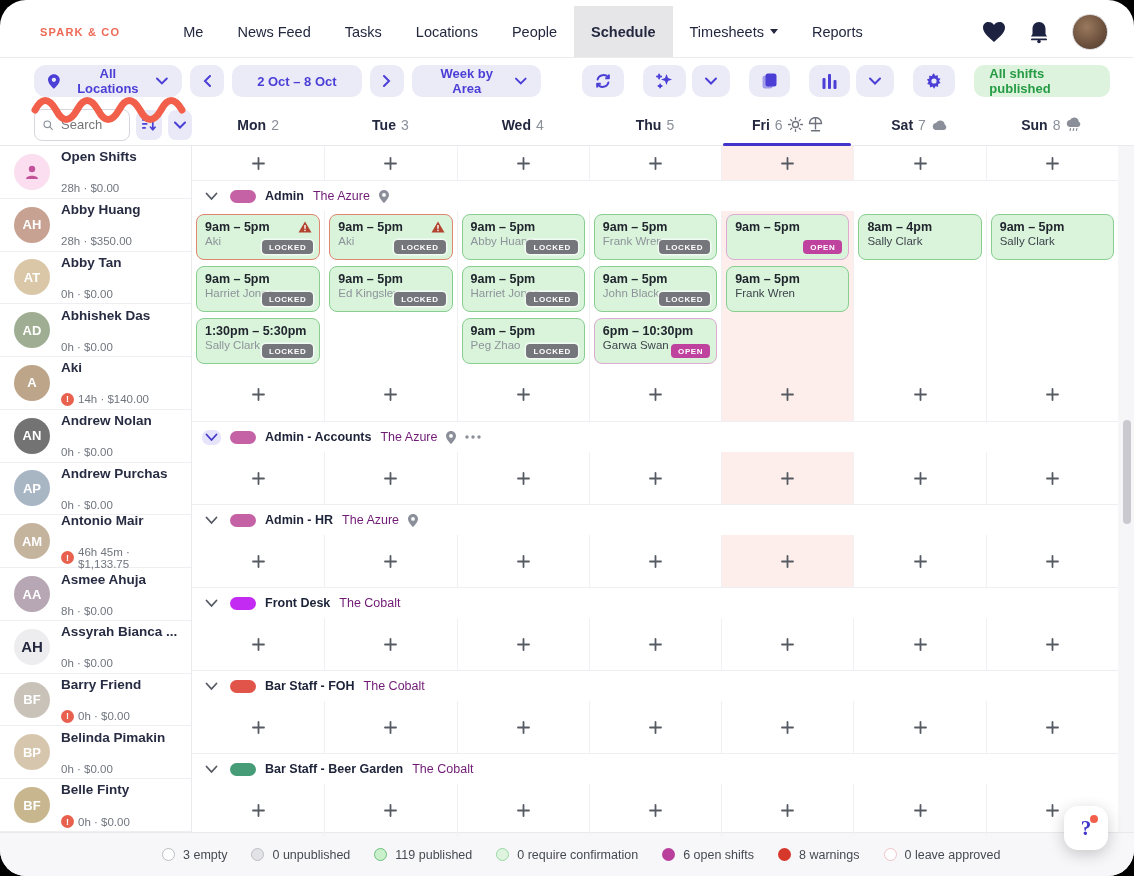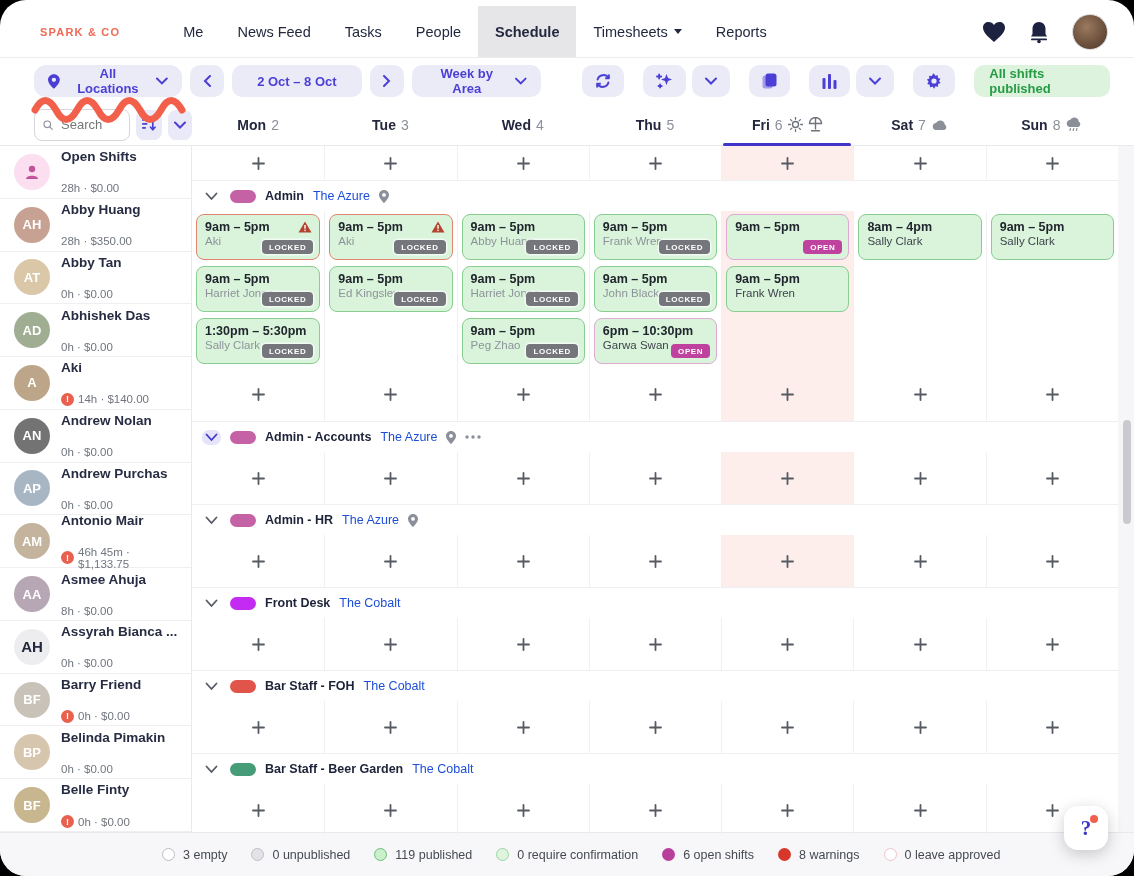--- a/index.html
+++ b/index.html
@@ -65,21 +65,21 @@
 
   .sec-head{height:30px;display:flex;align-items:center;gap:9px;padding-left:10px;}
   .sec-chev{background:none;border:none;cursor:pointer;display:flex;padding:3px;border-radius:7px;}
   .sec-chev.hl{background:#e6e4fb;}
   .sec-pill{width:26px;height:13px;border-radius:7px;flex:none;}
   .sec-pill.c-admin{background:#c561a5;}
   .sec-pill.c-frontdesk{background:#c32bf2;}
   .sec-pill.c-foh{background:#e0544a;}
   .sec-pill.c-beer{background:#459c77;}
   .sec-name{font-size:12.5px;font-weight:bold;color:#1d2338;}
-  .sec-loc{font-size:12.5px;color:#1d4ed8;}
+  .sec-loc{font-size:12.5px;color:#701a75;}
 
   .card-row{height:52px;}
   .card{position:relative;margin:3px 4px;height:46px;box-sizing:border-box;border-radius:8px;background:#d9f4da;border:1px solid #87ce90;padding:5px 8px;cursor:pointer;overflow:hidden;}
   .card.warn{border-color:#df8570;}
   .card.open{border-color:#dcaad2;}
   .ctime{font-size:12.5px;font-weight:bold;color:#21262e;}
   .cname{font-size:11.5px;color:#8e939b;margin-top:1px;}
   .card.dark .cname{color:#3f444d;}
   .cbadge{position:absolute;right:6px;bottom:5px;font-size:8px;font-weight:bold;letter-spacing:0.6px;color:#fff;border-radius:4px;padding:2.5px 7px;}
   .cbadge.locked{background:#75757c;box-shadow:0 0 0 1.5px #ffffffaa;}
@@ -111,20 +111,23 @@
     <div class="brand">SPARK &amp; CO</div>
     <div class="nav-items">
       <div class="nav-item">
           <span>Me</span>
         </div>
       <div class="nav-item">
           <span>News Feed</span>
         </div>
       <div class="nav-item">
           <span>Tasks</span>
+        </div>
+      <div class="nav-item">
+          <span>Locations</span>
         </div>
       <div class="nav-item">
           <span>People</span>
         </div>
       <div class="nav-item active">
           <span>Schedule</span>
         </div>
       <div class="nav-item">
           <span>Timesheets</span>
           <span class="caret"></span>

